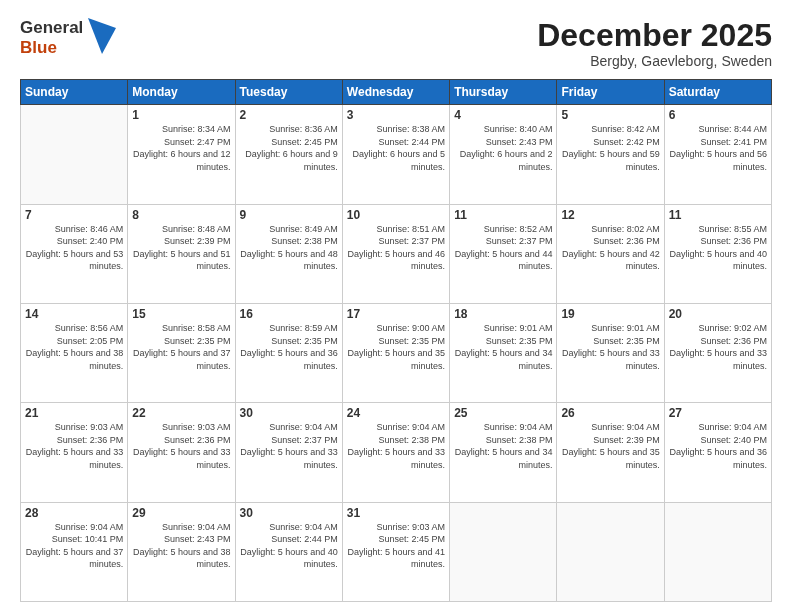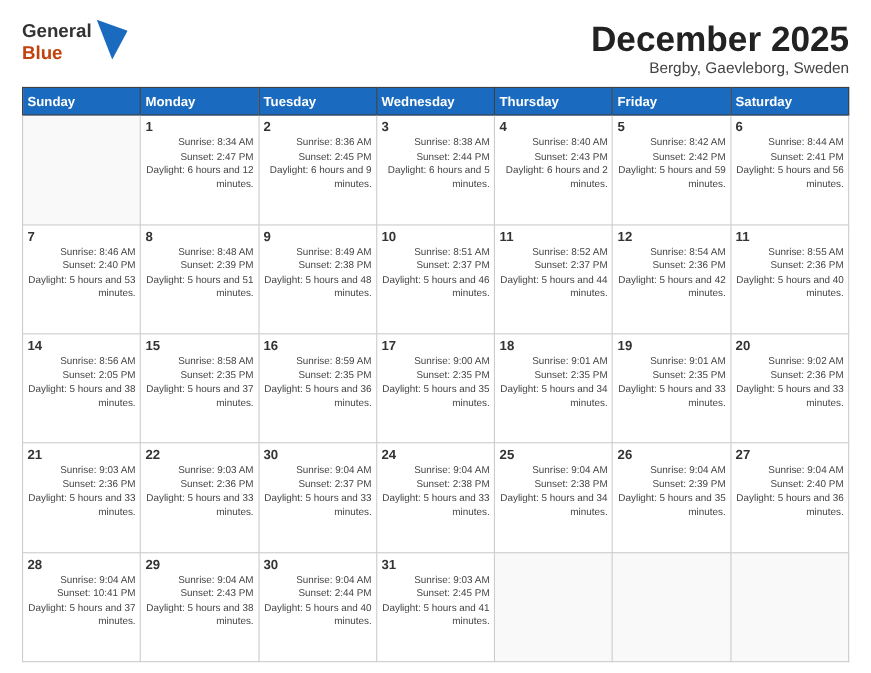--- a/index.html
+++ b/index.html
@@ -197,21 +197,21 @@
           </td>
           <td>
             <span class="cell-day">11</span>
             <div class="cell-info">Sunrise: 8:52 AM
 Sunset: 2:37 PM
 Daylight: 5 hours
 and 44 minutes.</div>
           </td>
           <td>
             <span class="cell-day">12</span>
-            <div class="cell-info">Sunrise: 8:54 AM
+            <div class="cell-info">Sunrise: 8:02 AM
 Sunset: 2:36 PM
 Daylight: 5 hours
 and 42 minutes.</div>
           </td>
           <td>
             <span class="cell-day">11</span>
             <div class="cell-info">Sunrise: 8:55 AM
 Sunset: 2:36 PM
 Daylight: 5 hours
 and 40 minutes.</div>

